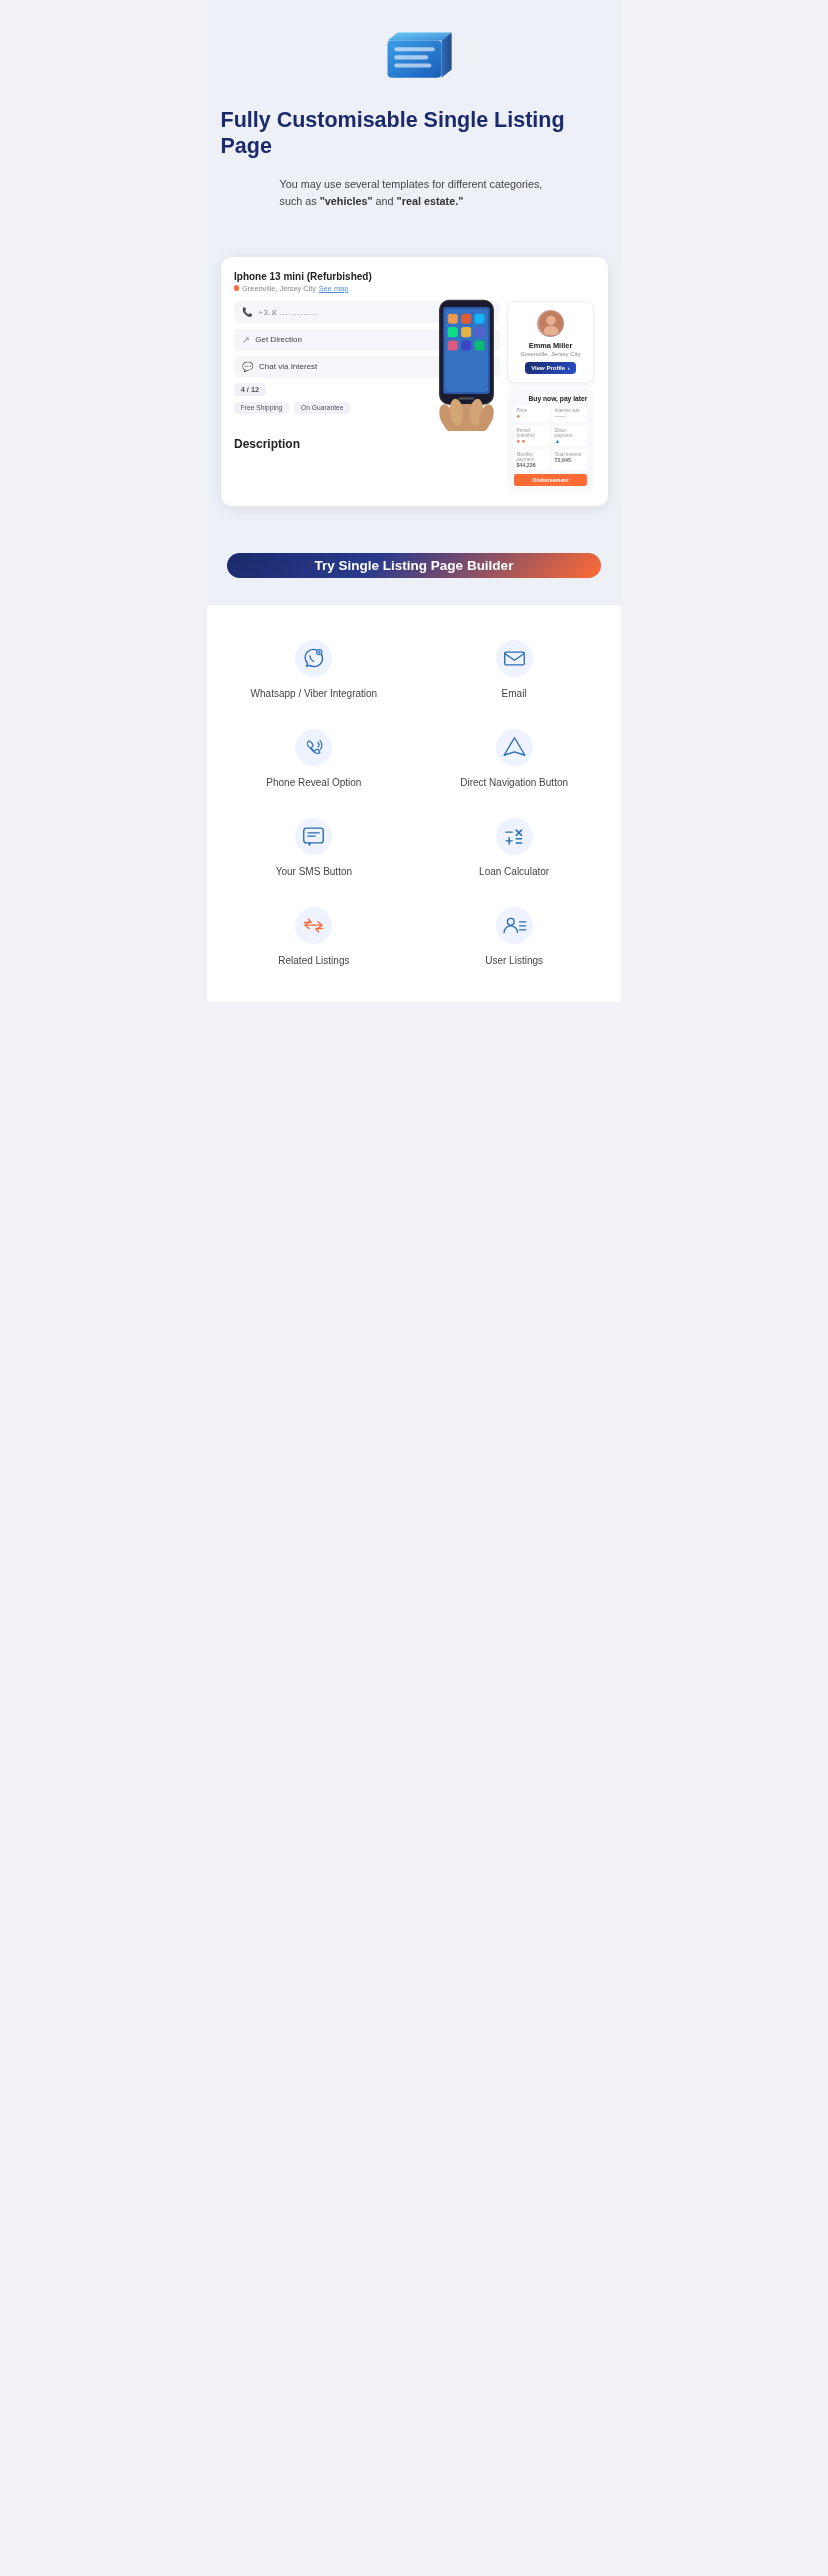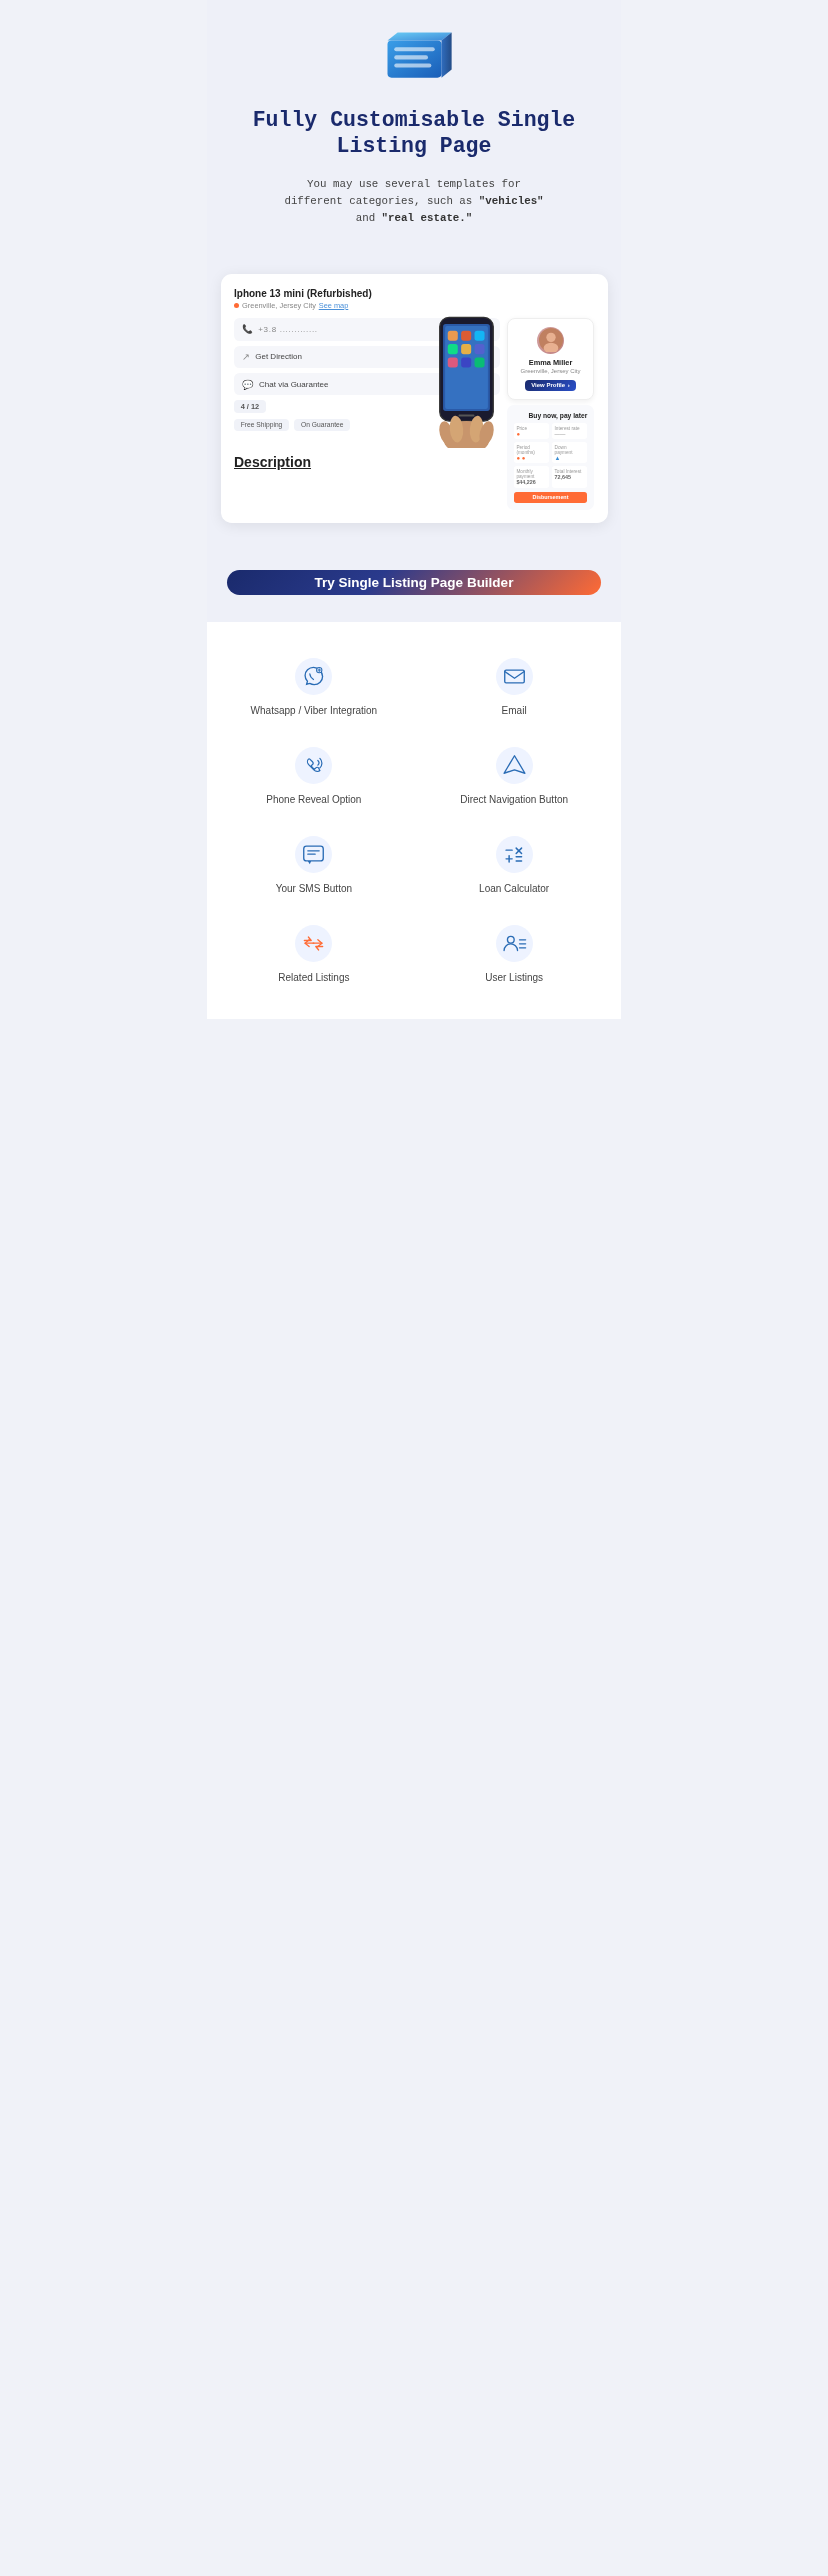--- a/index.html
+++ b/index.html
@@ -6,23 +6,21 @@
     body {
       font-family: 'Segoe UI', Arial, sans-serif;
       background: #f0f2f8;
       width: 414px;
       margin: 0 auto;
     }
 
     
     .hero-section {
       background: #eef0f8;
-      text-align: center;
       padding: 27px 13.5px 20px;
-      font-family: Liberation Mono, monospace;
     }
     .hero-icon {
       width: 81px;
       height: 61px;
       margin: 0 auto 20px;
     }
     .hero-title {
       font-size: 21.5px;
       font-weight: 900;
       color: #1a2a6c;
@@ -188,25 +186,24 @@
     }
     .feature-badge {
       background: #f0f2f8;
       border-radius: 4px;
       padding: 2.7px 6.7px;
       font-size: 6.7px;
       color: #555;
     }
 
     .description-label {
-      font-size: 14px;
+      font-size: 12px;
       font-weight: 700;
       color: #222;
       margin-top: 23px;
-      text-decoration: underline;
     }
 
     
     .buy-panel {
       background: #f8f9fc;
       border-radius: 6.7px;
       padding: 6.7px;
       margin-top: 5.4px;
       font-size: 6px;
     }
@@ -363,21 +360,21 @@
           <div class="reveal-btn"></div>
         </div>
 
         <div class="action-row">
           <span style="font-size:9.4px; color:#888;">↗</span>
           <span class="action-label">Get Direction</span>
         </div>
 
         <div class="action-row">
           <span style="font-size:9.4px; color:#25d366;">💬</span>
-          <span class="action-label">Chat via Guarantee</span>
+          <span class="action-label">Chat via Interest</span>
         </div>
 
         <div class="counter-row">
           <span class="counter-badge">4 / 12</span>
         </div>
 
         <div class="features-row">
           <span class="feature-badge">Free Shipping</span>
           <span class="feature-badge">On Guarantee</span>
         </div>

